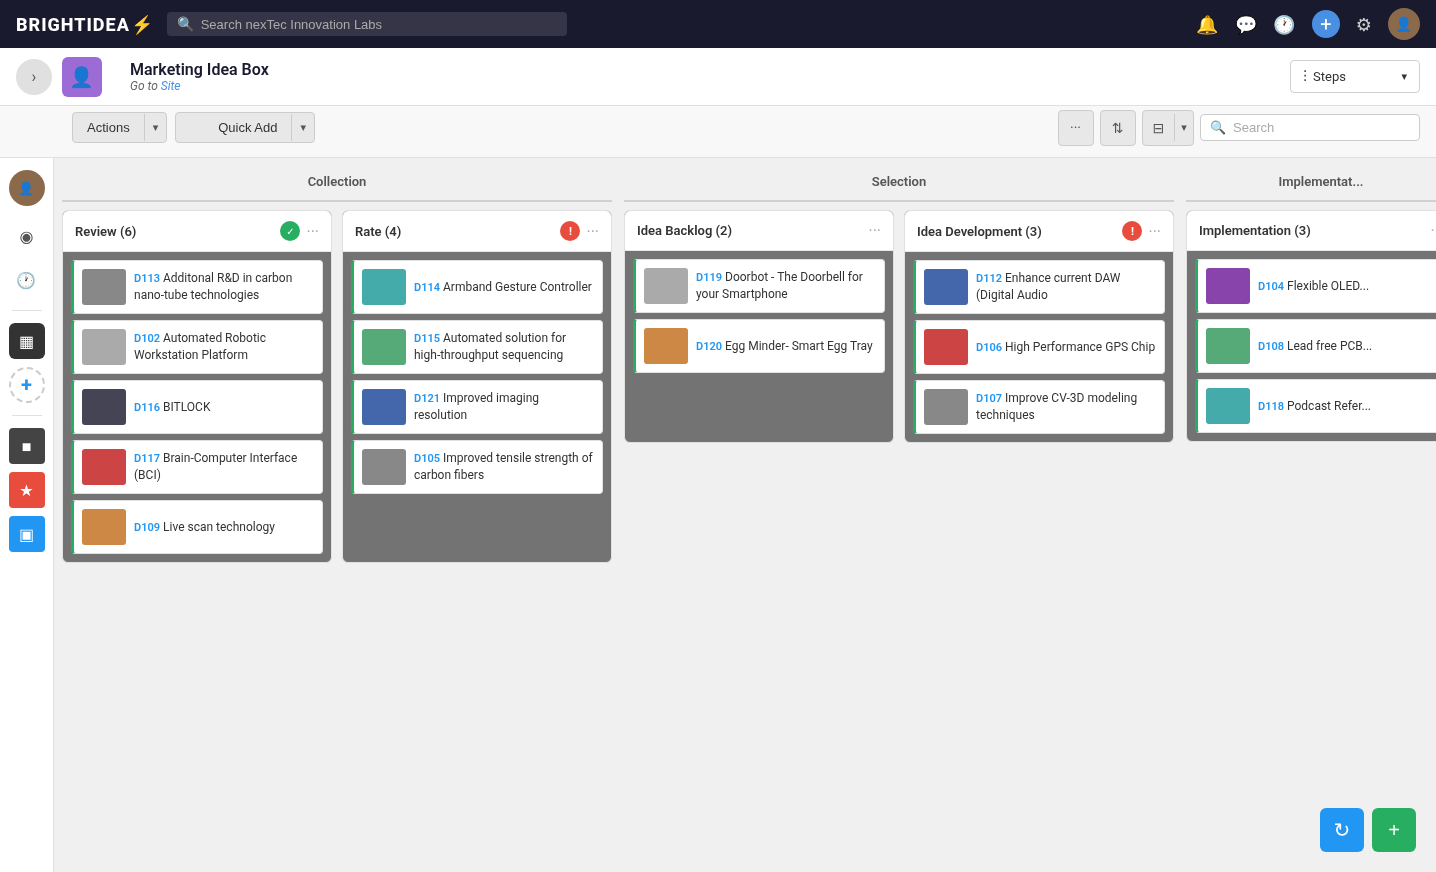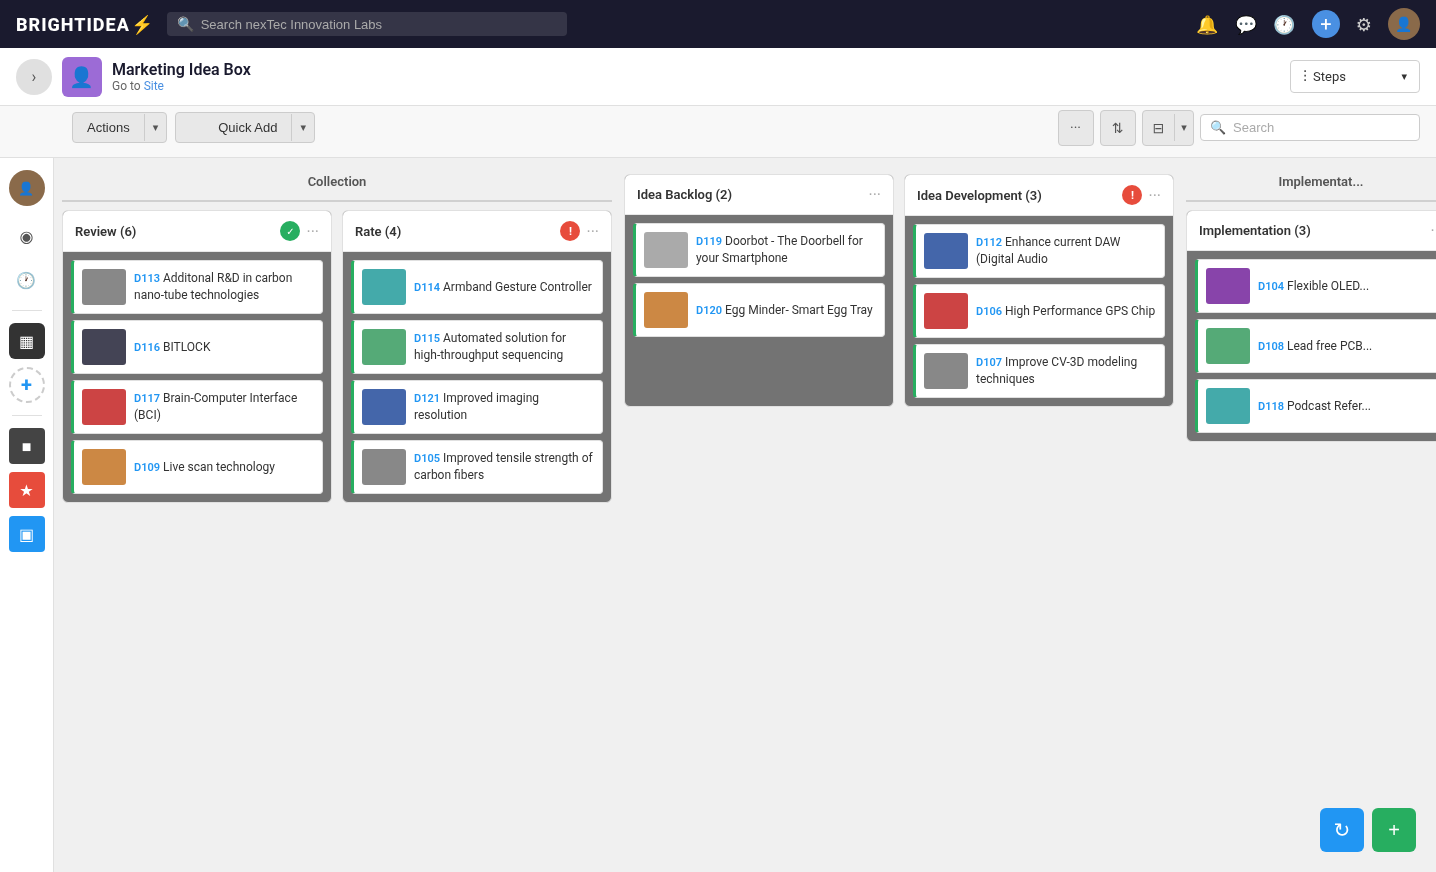--- a/index.html
+++ b/index.html
@@ -103,23 +103,23 @@
       height: 40px;
       background: #9c6bd6;
       border-radius: 6px;
       display: flex;
       align-items: center;
       justify-content: center;
       color: white;
       font-size: 20px;
       margin: 0 10px;
     }
-    .page-title-block { flex: 1; }
+    .page-title-block { flex: 1; margin-left: 18px; }
     .page-title-block .title { font-size: 16px; font-weight: 600; color: #1a1a2e; }
-    .page-title-block .subtitle { font-size: 12px; color: #666; }
+    .page-title-block .subtitle { font-size: 12px; color: #666; font-style: italic; }
     .page-title-block .subtitle a { color: #4a90e2; text-decoration: none; }
     .steps-dropdown {
       display: flex;
       align-items: center;
       gap: 6px;
       border: 1px solid #d0d0d0;
       border-radius: 4px;
       padding: 6px 12px;
       background: white;
       cursor: pointer;
@@ -546,20 +546,24 @@
             <div class="column-title">Review (6)</div>
             <div class="col-status-green">✓</div>
             <div class="col-menu">···</div>
           </div>
           <div class="column-body">
             <div class="idea-card">
               <div class="idea-thumb gray1"></div>
               <div class="idea-text"><span class="idea-id">D113</span> Additonal R&amp;D in carbon nano-tube technologies</div>
             </div>
             <div class="idea-card">
+              <div class="idea-thumb gray2"></div>
+              <div class="idea-text"><span class="idea-id">D102</span> Automated Robotic Workstation Platform</div>
+            </div>
+            <div class="idea-card">
               <div class="idea-thumb dark1"></div>
               <div class="idea-text"><span class="idea-id">D116</span> BITLOCK</div>
             </div>
             <div class="idea-card">
               <div class="idea-thumb red1"></div>
               <div class="idea-text"><span class="idea-id">D117</span> Brain-Computer Interface (BCI)</div>
             </div>
             <div class="idea-card">
               <div class="idea-thumb orange1"></div>
               <div class="idea-text"><span class="idea-id">D109</span> Live scan technology</div>
@@ -589,20 +593,21 @@
             <div class="idea-card">
               <div class="idea-thumb gray1"></div>
               <div class="idea-text"><span class="idea-id">D105</span> Improved tensile strength of carbon fibers</div>
             </div>
           </div>
         </div>
       </div>
     </div>
 
     <div class="board-section">
+      <div class="board-section-title">Selection</div>
       <div class="board-section-cols">
 
         <div class="column">
           <div class="column-header">
             <div class="column-title">Idea Backlog (2)</div>
             <div class="col-menu">···</div>
           </div>
           <div class="column-body">
             <div class="idea-card">
               <div class="idea-thumb gray2"></div>

